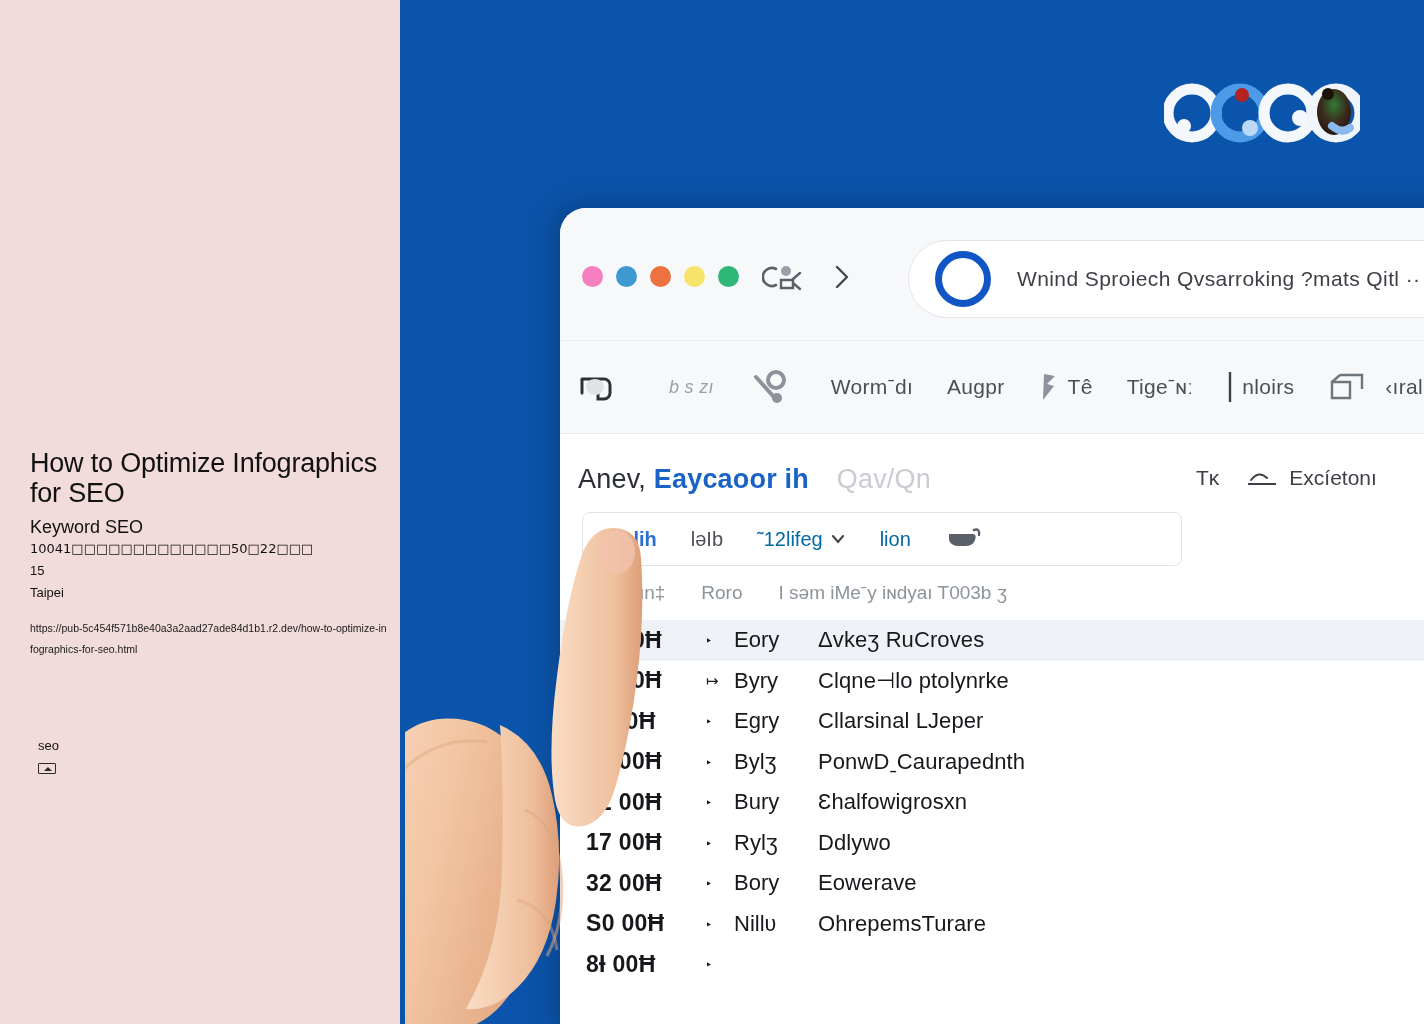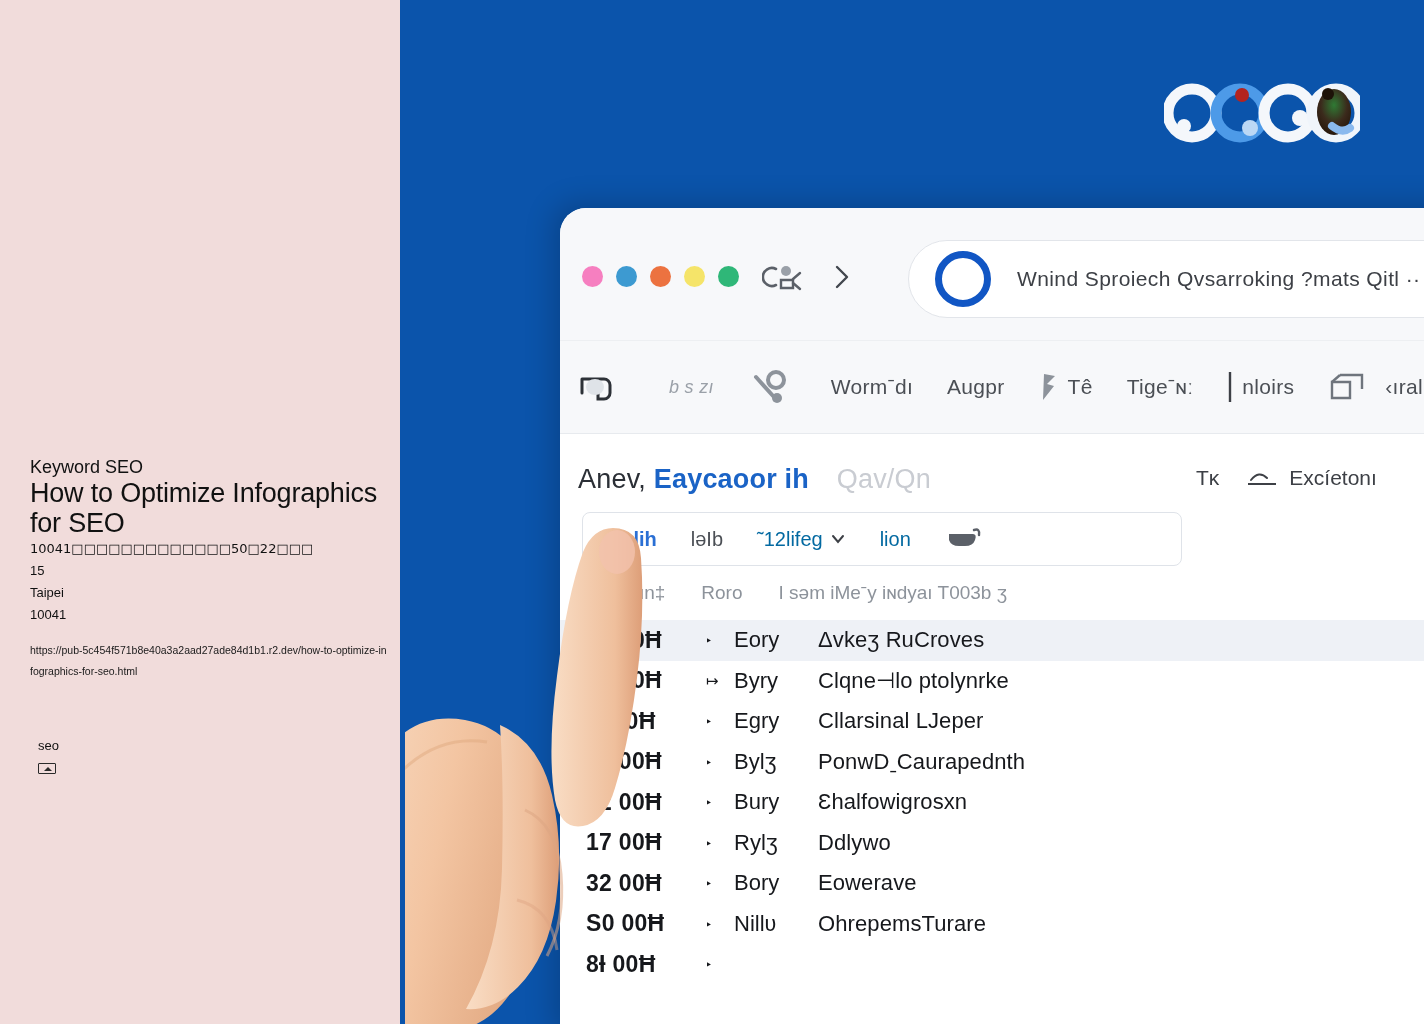--- a/index.html
+++ b/index.html
@@ -152,26 +152,25 @@
   #hand{
     position:absolute; left:405px; top:520px; width:300px; height:510px;
     pointer-events:none;
   }
 </style>
 </head>
 <body>
 
 <div id="left-panel">
   <div id="article-block">
+    <div id="article-title">How to Optimize Infographics for SEO</div>
     <div id="article-subtitle">Keyword SEO</div>
-    <div id="article-title">How to Optimize Infographics for SEO</div>
     <div class="meta-line tofu">10041□□□□□□□□□□□□□50□22□□□</div>
     <div class="meta-line">15</div>
     <div class="meta-line">Taipei</div>
-    <div class="meta-line">10041</div>
     <div id="article-url">https://pub-5c454f571b8e40a3a2aad27ade84d1b1.r2.dev/how-to-optimize-infographics-for-seo.html</div>
   </div>
   <div id="tag-block">
     <div id="tag-label">seo</div>
     <span id="tag-icon"></span>
   </div>
 </div>
 
 <div id="stage">
 

